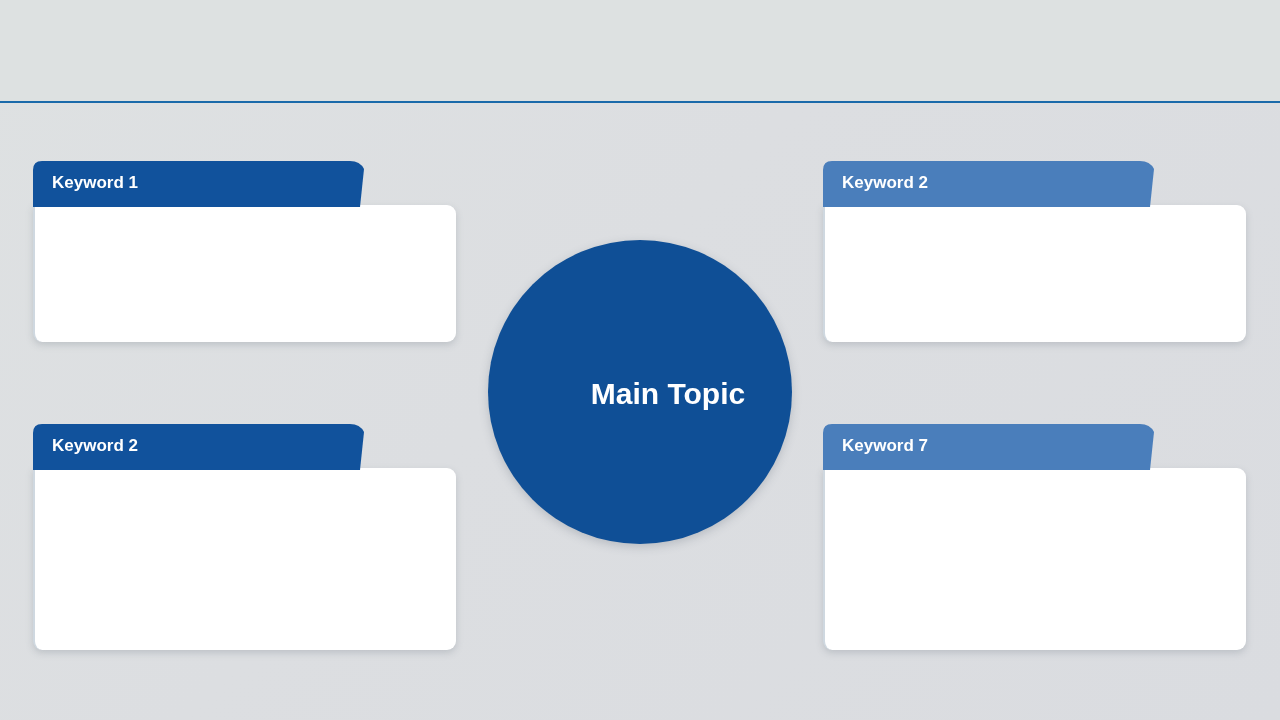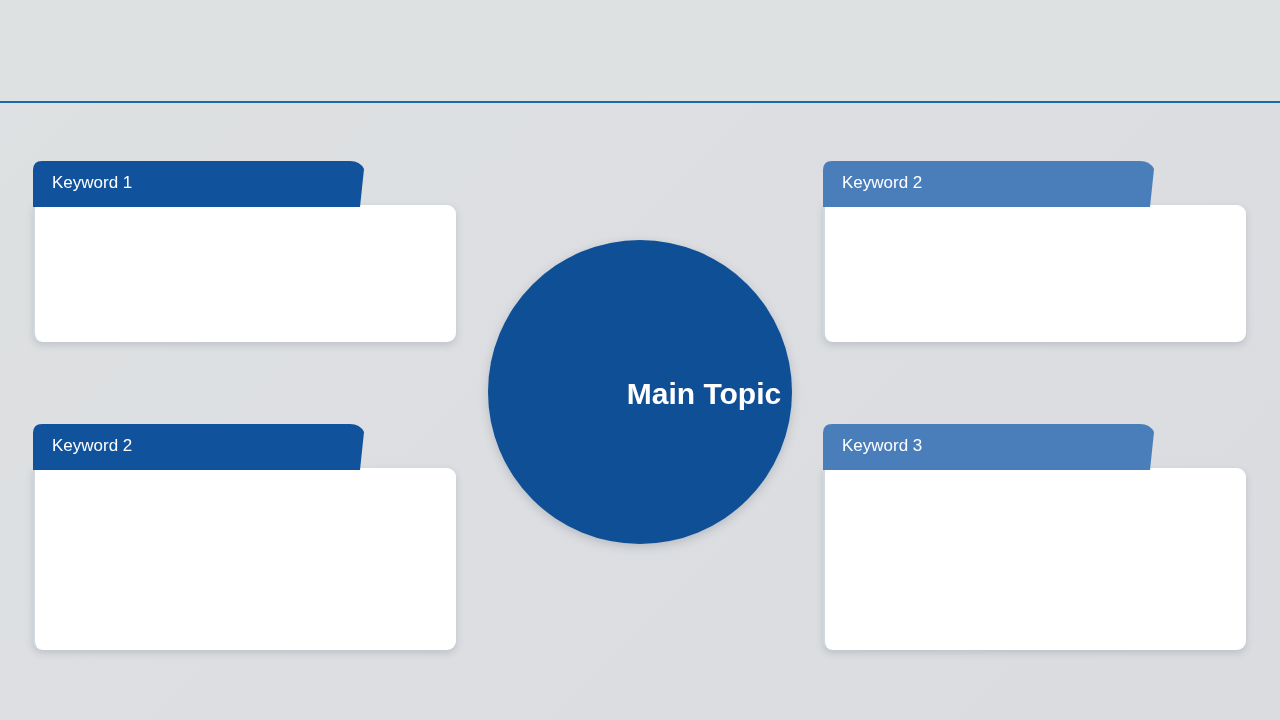--- a/index.html
+++ b/index.html
@@ -69,21 +69,20 @@
     position: absolute;
     left: 0;
     top: 137px;
     width: 360px;
     text-align: center;
     color: #ffffff;
     font-size: 30px;
     font-weight: bold;
     line-height: 34px;
     white-space: nowrap;
-    padding-left: 36px;
   }
 
   
   .card {
     position: absolute;
     z-index: 2;
   }
   .card-tab {
     position: absolute;
     left: 0;
@@ -95,21 +94,21 @@
   .card-tab svg {
     display: block;
     overflow: visible;
   }
   .card-tab-label {
     position: absolute;
     left: 19px;
     top: 11px;
     color: #ffffff;
     font-size: 17px;
-    font-weight: normal;
+    font-weight: bold;
     line-height: 22px;
     white-space: nowrap;
     z-index: 4;
   }
   .card-body {
     position: absolute;
     left: 0;
     top: 44px;
     width: 423px;
     height: 137px;
@@ -181,21 +180,21 @@
     <div class="card-desc">Keyword 3 Description</div>
   </div>
 
   <div class="card" id="card-4">
     <div class="card-body"></div>
     <div class="card-tab">
       <svg width="340" height="46" viewBox="0 0 340 46">
         <path id="tab-shape-4" d="M9,0 L317,0 Q327,0 331,8 L327,46 L0,46 L0,9 Q0,0 9,0 Z" fill="#4a7ebb"></path>
       </svg>
     </div>
-    <div class="card-tab-label">Keyword 3</div>
+    <div class="card-tab-label">Keyword 7</div>
     <div class="card-desc">Keyword 4 Description</div>
   </div>
 
   <div class="center-circle" style="background: rgb(15, 79, 150);">
     <div class="center-circle-label">Main Topic</div>
   </div>
 
 </div>
 
 </body></html>

